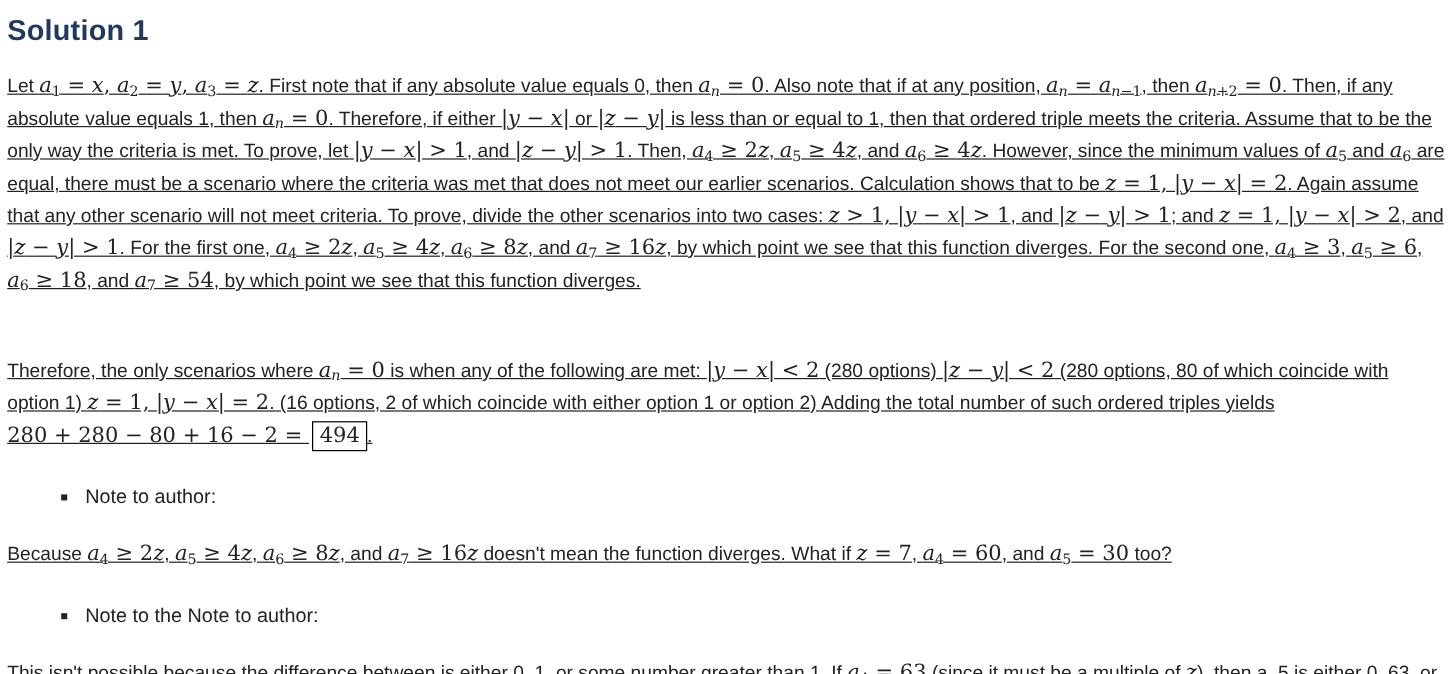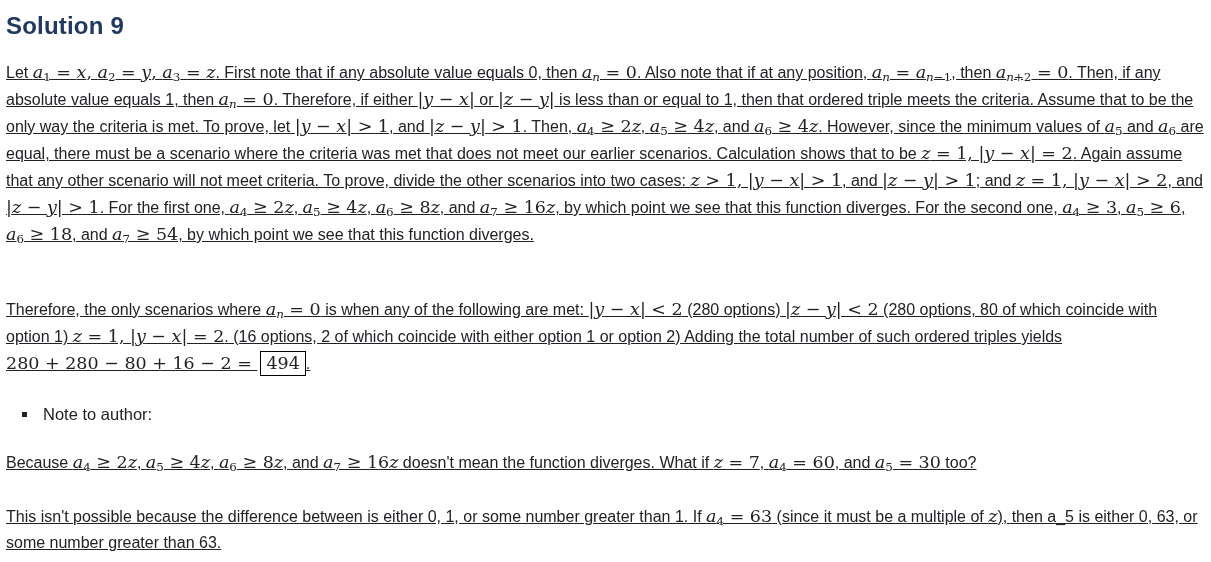--- a/index.html
+++ b/index.html
@@ -32,21 +32,21 @@
   }
   p.para:last-child{margin-bottom:8px;}
   p.gap-lg{margin-bottom:48px;}
   ul.note-list{
     list-style:square;
     margin:0 0 24px 0;
     padding-left:33px;
     font-size:16.5px;
     line-height:21px;
   }
-  ul.note-list li{padding-left:4px;}
+  ul.note-list li{padding-left:4px;margin-left:28px;}
   .math{
     font-family:"DejaVu Serif", serif;
     font-size:17.5px;
     white-space:nowrap;
   }
   .math .mi{font-style:italic;}
   .math sub{
     font-size:68%;
     line-height:0;
     vertical-align:-0.25em;
@@ -56,23 +56,26 @@
     padding:1px 5px 2px 5px;
     margin-left:3px;
     display:inline-block;
     line-height:1.15;
   }
 </style>
 </head>
 <body>
 
 <main>
-  <h2 class="solution-heading">Solution 9</h2>
+  <h2 class="solution-heading">Solution 1</h2>
   <div>
       <p class="para gap-lg"><span class="txt">Let </span><span class="math"><span class="mi">a</span><sub><span>1</span></sub><span> = </span><span class="mi">x</span><span>, </span><span class="mi">a</span><sub><span>2</span></sub><span> = </span><span class="mi">y</span><span>, </span><span class="mi">a</span><sub><span>3</span></sub><span> = </span><span class="mi">z</span></span><span class="txt">. First note that if any absolute value equals 0, then </span><span class="math"><span class="mi">a</span><sub><span class="mi">n</span></sub><span> = 0</span></span><span class="txt">. Also note that if at any position, </span><span class="math"><span class="mi">a</span><sub><span class="mi">n</span></sub><span> = </span><span class="mi">a</span><sub><span class="mi">n</span><span>−1</span></sub></span><span class="txt">, then </span><span class="math"><span class="mi">a</span><sub><span class="mi">n</span><span>+2</span></sub><span> = 0</span></span><span class="txt">. Then, if any absolute value equals 1, then </span><span class="math"><span class="mi">a</span><sub><span class="mi">n</span></sub><span> = 0</span></span><span class="txt">. Therefore, if either </span><span class="math"><span>|</span><span class="mi">y</span><span> − </span><span class="mi">x</span><span>|</span></span><span class="txt"> or </span><span class="math"><span>|</span><span class="mi">z</span><span> − </span><span class="mi">y</span><span>|</span></span><span class="txt"> is less than or equal to 1, then that ordered triple meets the criteria. Assume that to be the only way the criteria is met. To prove, let </span><span class="math"><span>|</span><span class="mi">y</span><span> − </span><span class="mi">x</span><span>| &gt; 1</span></span><span class="txt">, and </span><span class="math"><span>|</span><span class="mi">z</span><span> − </span><span class="mi">y</span><span>| &gt; 1</span></span><span class="txt">. Then, </span><span class="math"><span class="mi">a</span><sub><span>4</span></sub><span> ≥ 2</span><span class="mi">z</span></span><span class="txt">, </span><span class="math"><span class="mi">a</span><sub><span>5</span></sub><span> ≥ 4</span><span class="mi">z</span></span><span class="txt">, and </span><span class="math"><span class="mi">a</span><sub><span>6</span></sub><span> ≥ 4</span><span class="mi">z</span></span><span class="txt">. However, since the minimum values of </span><span class="math"><span class="mi">a</span><sub><span>5</span></sub></span><span class="txt"> and </span><span class="math"><span class="mi">a</span><sub><span>6</span></sub></span><span class="txt"> are equal, there must be a scenario where the criteria was met that does not meet our earlier scenarios. Calculation shows that to be </span><span class="math"><span class="mi">z</span><span> = 1, |</span><span class="mi">y</span><span> − </span><span class="mi">x</span><span>| = 2</span></span><span class="txt">. Again assume that any other scenario will not meet criteria. To prove, divide the other scenarios into two cases: </span><span class="math"><span class="mi">z</span><span> &gt; 1, |</span><span class="mi">y</span><span> − </span><span class="mi">x</span><span>| &gt; 1</span></span><span class="txt">, and </span><span class="math"><span>|</span><span class="mi">z</span><span> − </span><span class="mi">y</span><span>| &gt; 1</span></span><span class="txt">; and </span><span class="math"><span class="mi">z</span><span> = 1, |</span><span class="mi">y</span><span> − </span><span class="mi">x</span><span>| &gt; 2</span></span><span class="txt">, and </span><span class="math"><span>|</span><span class="mi">z</span><span> − </span><span class="mi">y</span><span>| &gt; 1</span></span><span class="txt">. For the first one, </span><span class="math"><span class="mi">a</span><sub><span>4</span></sub><span> ≥ 2</span><span class="mi">z</span></span><span class="txt">, </span><span class="math"><span class="mi">a</span><sub><span>5</span></sub><span> ≥ 4</span><span class="mi">z</span></span><span class="txt">, </span><span class="math"><span class="mi">a</span><sub><span>6</span></sub><span> ≥ 8</span><span class="mi">z</span></span><span class="txt">, and </span><span class="math"><span class="mi">a</span><sub><span>7</span></sub><span> ≥ 16</span><span class="mi">z</span></span><span class="txt">, by which point we see that this function diverges. For the second one, </span><span class="math"><span class="mi">a</span><sub><span>4</span></sub><span> ≥ 3</span></span><span class="txt">, </span><span class="math"><span class="mi">a</span><sub><span>5</span></sub><span> ≥ 6</span></span><span class="txt">, </span><span class="math"><span class="mi">a</span><sub><span>6</span></sub><span> ≥ 18</span></span><span class="txt">, and </span><span class="math"><span class="mi">a</span><sub><span>7</span></sub><span> ≥ 54</span></span><span class="txt">, by which point we see that this function diverges.</span></p>
       <p class="para"><span class="txt">Therefore, the only scenarios where </span><span class="math"><span class="mi">a</span><sub><span class="mi">n</span></sub><span> = 0</span></span><span class="txt"> is when any of the following are met: </span><span class="math"><span>|</span><span class="mi">y</span><span> − </span><span class="mi">x</span><span>| &lt; 2</span></span><span class="txt"> (280 options) </span><span class="math"><span>|</span><span class="mi">z</span><span> − </span><span class="mi">y</span><span>| &lt; 2</span></span><span class="txt"> (280 options, 80 of which coincide with option 1) </span><span class="math"><span class="mi">z</span><span> = 1, |</span><span class="mi">y</span><span> − </span><span class="mi">x</span><span>| = 2</span></span><span class="txt">. (16 options, 2 of which coincide with either option 1 or option 2) Adding the total number of such ordered triples yields </span><span class="math"><span>280 + 280 − 80 + 16 − 2 = </span></span><span class="math boxed"><span>494</span></span><span class="txt">.</span></p>
       <ul class="note-list">
         <li><span class="txt">Note to author:</span></li>
       </ul>
       <p class="para"><span class="txt">Because </span><span class="math"><span class="mi">a</span><sub><span>4</span></sub><span> ≥ 2</span><span class="mi">z</span></span><span class="txt">, </span><span class="math"><span class="mi">a</span><sub><span>5</span></sub><span> ≥ 4</span><span class="mi">z</span></span><span class="txt">, </span><span class="math"><span class="mi">a</span><sub><span>6</span></sub><span> ≥ 8</span><span class="mi">z</span></span><span class="txt">, and </span><span class="math"><span class="mi">a</span><sub><span>7</span></sub><span> ≥ 16</span><span class="mi">z</span></span><span class="txt"> doesn't mean the function diverges. What if </span><span class="math"><span class="mi">z</span><span> = 7</span></span><span class="txt">, </span><span class="math"><span class="mi">a</span><sub><span>4</span></sub><span> = 60</span></span><span class="txt">, and </span><span class="math"><span class="mi">a</span><sub><span>5</span></sub><span> = 30</span></span><span class="txt"> too?</span></p>
+      <ul class="note-list">
+        <li><span class="txt">Note to the Note to author:</span></li>
+      </ul>
       <p class="para"><span class="txt">This isn't possible because the difference between is either 0, 1, or some number greater than 1. If </span><span class="math"><span class="mi">a</span><sub><span>4</span></sub><span> = 63</span></span><span class="txt"> (since it must be a multiple of </span><span class="math"><span class="mi">z</span></span><span class="txt">), then a_5 is either 0, 63, or some number greater than 63.</span></p>
     </div>
 </main>
 
 </body></html>

